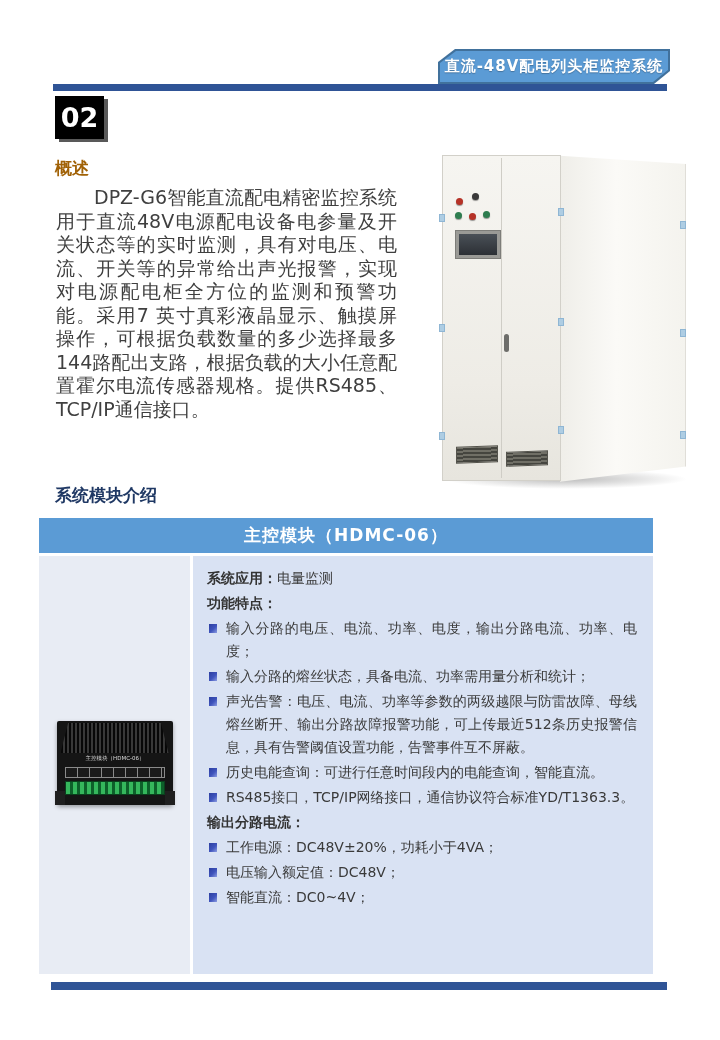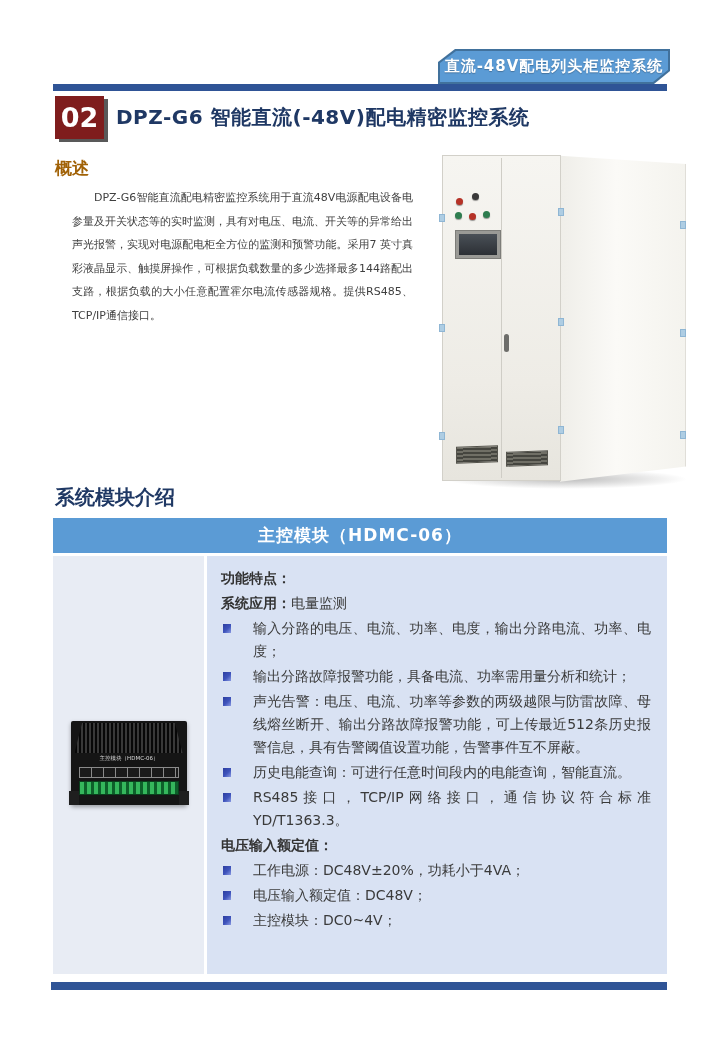--- a/index.html
+++ b/index.html
@@ -18,29 +18,29 @@
     background:#5b9bd5;
     clip-path:polygon(16px 0, 100% 0, 100% calc(100% - 12px), calc(100% - 15px) 100%, 0 100%, 0 12px);
     display:flex; align-items:center; justify-content:center;
   }
   .banner-inner span{ color:#ffffff; font-size:15px; font-weight:700; letter-spacing:1px; text-shadow:0 1px 1px rgba(0,0,0,.25); }
 
   
   .head-rule{ position:absolute; left:53px; top:84px; width:614px; height:7px; background:#2f5496; }
 
   
-  .sec-box{ position:absolute; left:55px; top:96px; width:49px; height:43px; background:#7f1d1d;
+  .sec-box{ position:absolute; left:55px; top:96px; width:49px; height:43px; background:#000000;
             box-shadow:4px 3px 0 0 #595959; display:flex; align-items:center; justify-content:center; }
   .sec-box span{ color:#ffffff; font-size:27px; font-weight:700; }
   .sec-title{ position:absolute; left:116px; top:104px; color:#1f3864; font-size:20px; font-weight:700; letter-spacing:.5px; }
 
   
   .h-overview{ position:absolute; left:55px; top:157px; color:#a16207; font-size:17px; font-weight:700; }
-  .overview-p{ position:absolute; left:56px; top:186px; width:341px; color:#3f3f3f; font-size:11px;
-               line-height:23.5px; text-align:justify; text-indent:2em;margin-left:16px; }
+  .overview-p{ position:absolute; left:56px; top:186px; width:341px; color:#3f3f3f; font-size:19px;
+               line-height:23.5px; text-align:justify; text-indent:2em; }
 
   
   .cabinet{ position:absolute; left:432px; top:143px; width:272px; height:348px; }
   .cab-shadow{ position:absolute; left:12px; top:326px; width:244px; height:20px;
                background:radial-gradient(ellipse at center, rgba(60,60,60,.35) 0%, rgba(60,60,60,0) 70%); }
   .cab-side{ position:absolute; left:128px; top:6px; width:126px; height:336px;
              background:linear-gradient(90deg,#efeee9 0%, #fbfaf7 45%, #f4f3ee 100%);
              clip-path:polygon(0 2%, 100% 4.5%, 100% 94.5%, 0 99%); border-right:1px solid #e0ded8; }
   .cab-front{ position:absolute; left:10px; top:12px; width:119px; height:326px;
               background:linear-gradient(180deg,#f6f5f1 0%, #eeece6 70%, #e7e5de 100%);
@@ -53,33 +53,33 @@
   .cab-screen{ position:absolute; left:12px; top:74px; width:46px; height:29px; background:#9a9a96;
                border:1px solid #7d7d79; padding:3px; }
   .cab-screen .lcd{ width:100%; height:100%; background:linear-gradient(180deg,#4a5057,#2c3035); }
   .cab-handle{ position:absolute; left:61px; top:178px; width:5px; height:18px; background:#6d6d6a; border-radius:3px; }
   .cab-vent{ position:absolute; background:repeating-linear-gradient(0deg,#45453f 0 2px,#706f66 2px 4px); border:1px solid #55544d; }
   .vent1{ left:13px; top:290px; width:42px; height:17px; transform:skewY(-2deg); }
   .vent2{ left:63px; top:295px; width:42px; height:15px; transform:skewY(-2deg); }
   .clip{ position:absolute; width:6px; height:8px; background:#aecde3; border:1px solid #8fb6d4; }
 
   
-  .h-modules{ position:absolute; left:55px; top:484px; color:#1f3864; font-size:20px; font-weight:700; }
-
-  .mod-table{ position:absolute; left:53px; top:518px; width:614px; }
+  .h-modules{ position:absolute; left:55px; top:484px; color:#1f3864; font-size:17px; font-weight:700; }
+
+  .mod-table{ position:absolute; left:39px; top:518px; width:614px; }
   .mod-head{ height:35px; background:#5b9bd5; display:flex; align-items:center; justify-content:center; margin-bottom:3px; }
   .mod-head span{ color:#ffffff; font-size:17px; font-weight:700; letter-spacing:1px; }
   .mod-body{ display:flex; height:418px; }
   .cell-left{ width:154px; background:#e8ecf4; border-right:3px solid #ffffff;
               display:flex; align-items:center; justify-content:center; }
   .cell-right{ flex:1; background:#d9e2f3; padding:11px 16px 10px 14px; overflow:hidden; }
 
   .spec-line{ font-size:14px; color:#3a3a3a; line-height:23px; margin-bottom:2px; text-align:justify; }
   .spec-label{ font-weight:700; color:#333333; }
-  .li{ display:flex; margin-bottom:2px;gap:13px; }
+  .li{ display:flex; margin-bottom:2px; }
   .blt{ flex:0 0 8px; width:8px; height:9px; margin:7px 9px 0 2px;
         background:linear-gradient(135deg,#2c3ea0 0%, #3f54bc 55%, #8c9ce2 100%); }
   .li-t{ flex:1; font-size:14px; color:#3a3a3a; line-height:23px; text-align:justify; }
 
   
   .device{ position:relative; width:128px; height:96px; }
   .dev-body{ position:absolute; left:6px; top:4px; width:116px; height:84px; background:#151515; border-radius:2px;
              box-shadow:0 2px 4px rgba(0,0,0,.35); }
   .dev-fins{ position:absolute; left:4px; top:2px; width:108px; height:30px;
              background:repeating-linear-gradient(90deg,#070707 0 2px,#383838 2px 4px);
@@ -106,21 +106,20 @@
     <div class="banner-inner">
       <span>直流-48V配电列头柜监控系统</span>
     </div>
   </div>
 
   <div class="head-rule"></div>
 
   <div class="sec-box">
     <span>02</span>
   </div>
-  <div class="sec-title">DPZ-G6 智能直流(-48V)配电精密监控系统</div>
 
   <div class="h-overview">概述</div>
   <p class="overview-p">DPZ-G6智能直流配电精密监控系统用于直流48V电源配电设备电参量及开关状态等的实时监测，具有对电压、电流、开关等的异常给出声光报警，实现对电源配电柜全方位的监测和预警功能。采用7 英寸真彩液晶显示、触摸屏操作，可根据负载数量的多少选择最多144路配出支路，根据负载的大小任意配置霍尔电流传感器规格。提供RS485、TCP/IP通信接口。</p>
 
   <div class="cabinet">
     <div class="cab-shadow"></div>
     <div class="cab-side"></div>
     <div class="cab-front">
       <div class="cab-seam"></div>
       <div class="lamp red" style="left:13px; top:42px;"></div>
@@ -161,59 +160,59 @@
             <div class="dev-label">主控模块（HDMC-06）</div>
             <div class="dev-strip"></div>
             <div class="dev-terms"></div>
             <div class="dev-ear ear-l"></div>
             <div class="dev-ear ear-r"></div>
           </div>
         </div>
       </div>
 
       <div class="cell-right">
-        <div class="spec-line spec-label">功能特点：</div>
         <div class="spec-line">
           <span class="spec-label">系统应用：</span><span>电量监测</span>
         </div>
+        <div class="spec-line spec-label">功能特点：</div>
 
         <div class="li">
           <span class="blt"></span>
           <span class="li-t">输入分路的电压、电流、功率、电度，输出分路电流、功率、电度；</span>
         </div>
         <div class="li">
           <span class="blt"></span>
-          <span class="li-t">输出分路故障报警功能，具备电流、功率需用量分析和统计；</span>
+          <span class="li-t">输入分路的熔丝状态，具备电流、功率需用量分析和统计；</span>
         </div>
         <div class="li">
           <span class="blt"></span>
           <span class="li-t">声光告警：电压、电流、功率等参数的两级越限与防雷故障、母线熔丝断开、输出分路故障报警功能，可上传最近512条历史报警信息，具有告警阈值设置功能，告警事件互不屏蔽。</span>
         </div>
         <div class="li">
           <span class="blt"></span>
           <span class="li-t">历史电能查询：可进行任意时间段内的电能查询，智能直流。</span>
         </div>
         <div class="li">
           <span class="blt"></span>
           <span class="li-t">RS485接口，TCP/IP网络接口，通信协议符合标准YD/T1363.3。</span>
         </div>
 
-        <div class="spec-line spec-label">电压输入额定值：</div>
+        <div class="spec-line spec-label">输出分路电流：</div>
 
         <div class="li">
           <span class="blt"></span>
           <span class="li-t">工作电源：DC48V±20%，功耗小于4VA；</span>
         </div>
         <div class="li">
           <span class="blt"></span>
           <span class="li-t">电压输入额定值：DC48V；</span>
         </div>
         <div class="li">
           <span class="blt"></span>
-          <span class="li-t">主控模块：DC0~4V；</span>
+          <span class="li-t">智能直流：DC0~4V；</span>
         </div>
 
       </div>
     </div>
   </div>
 
   <div class="foot-rule"></div>
 
 </div>
 

